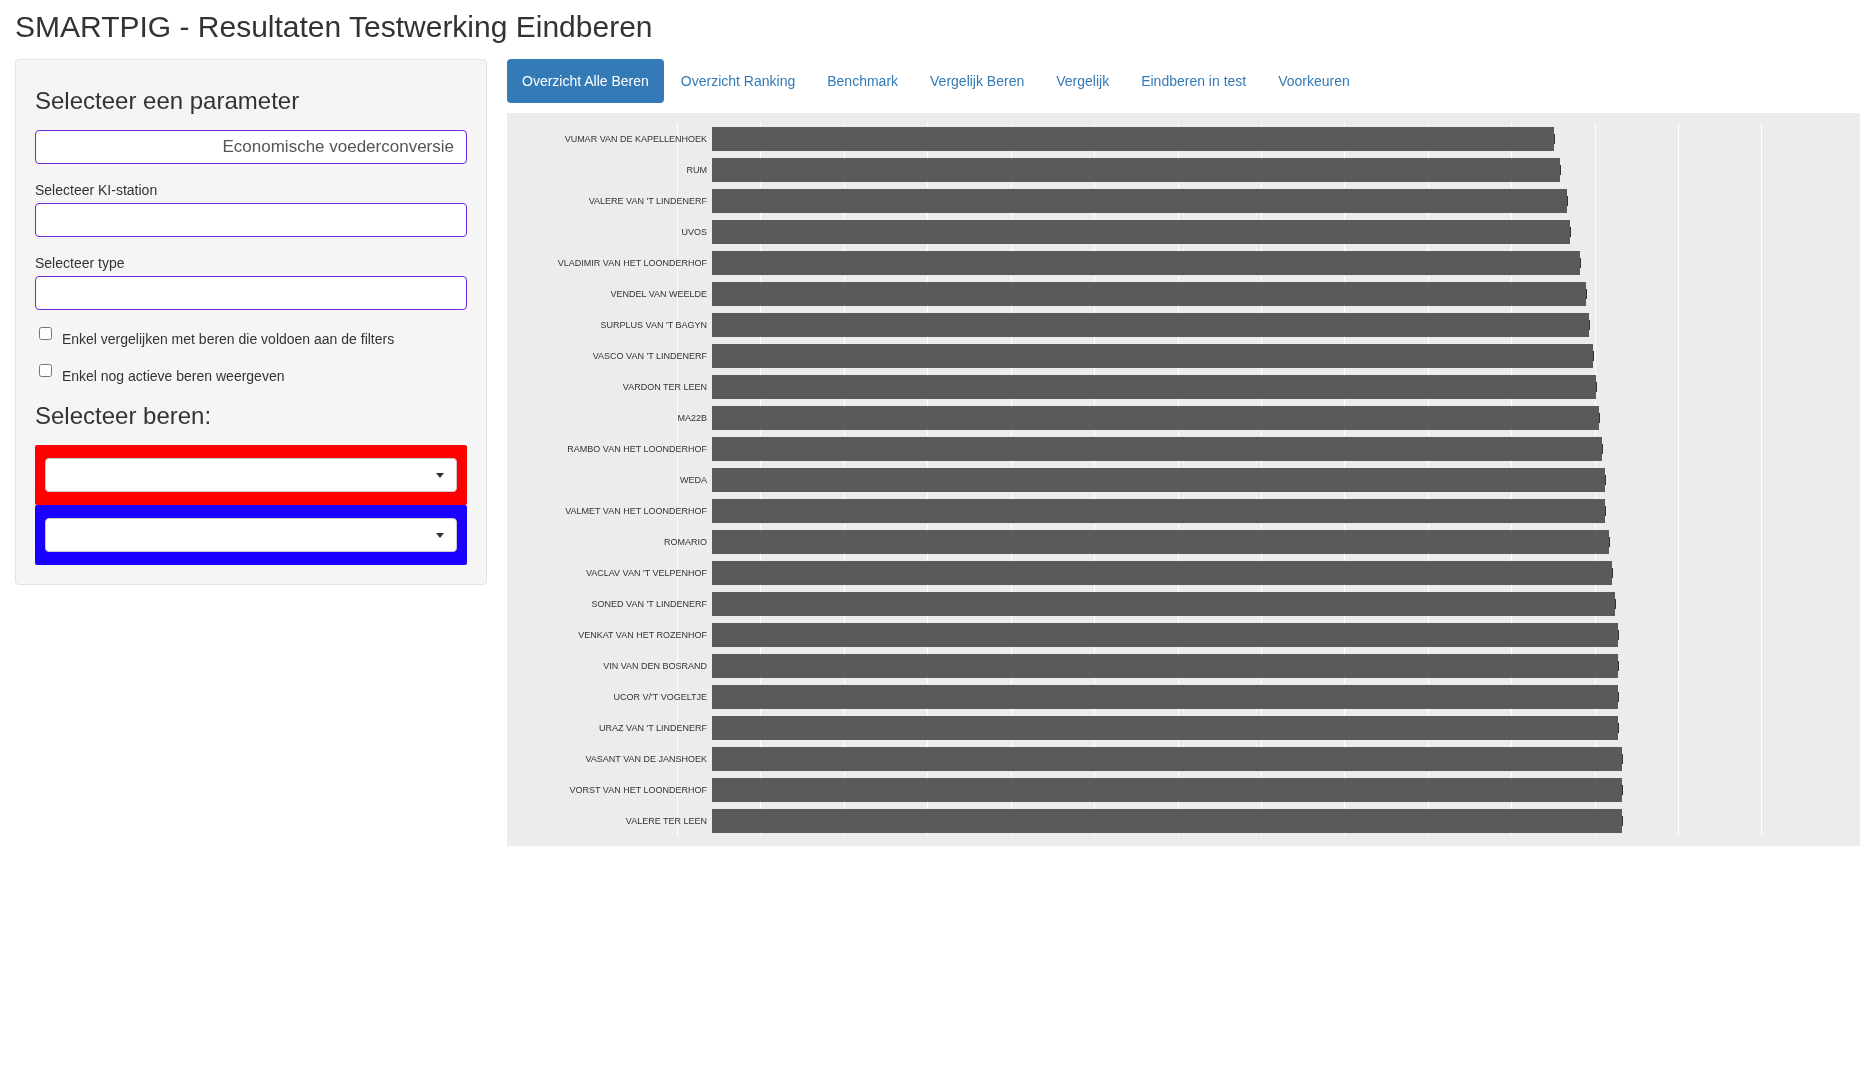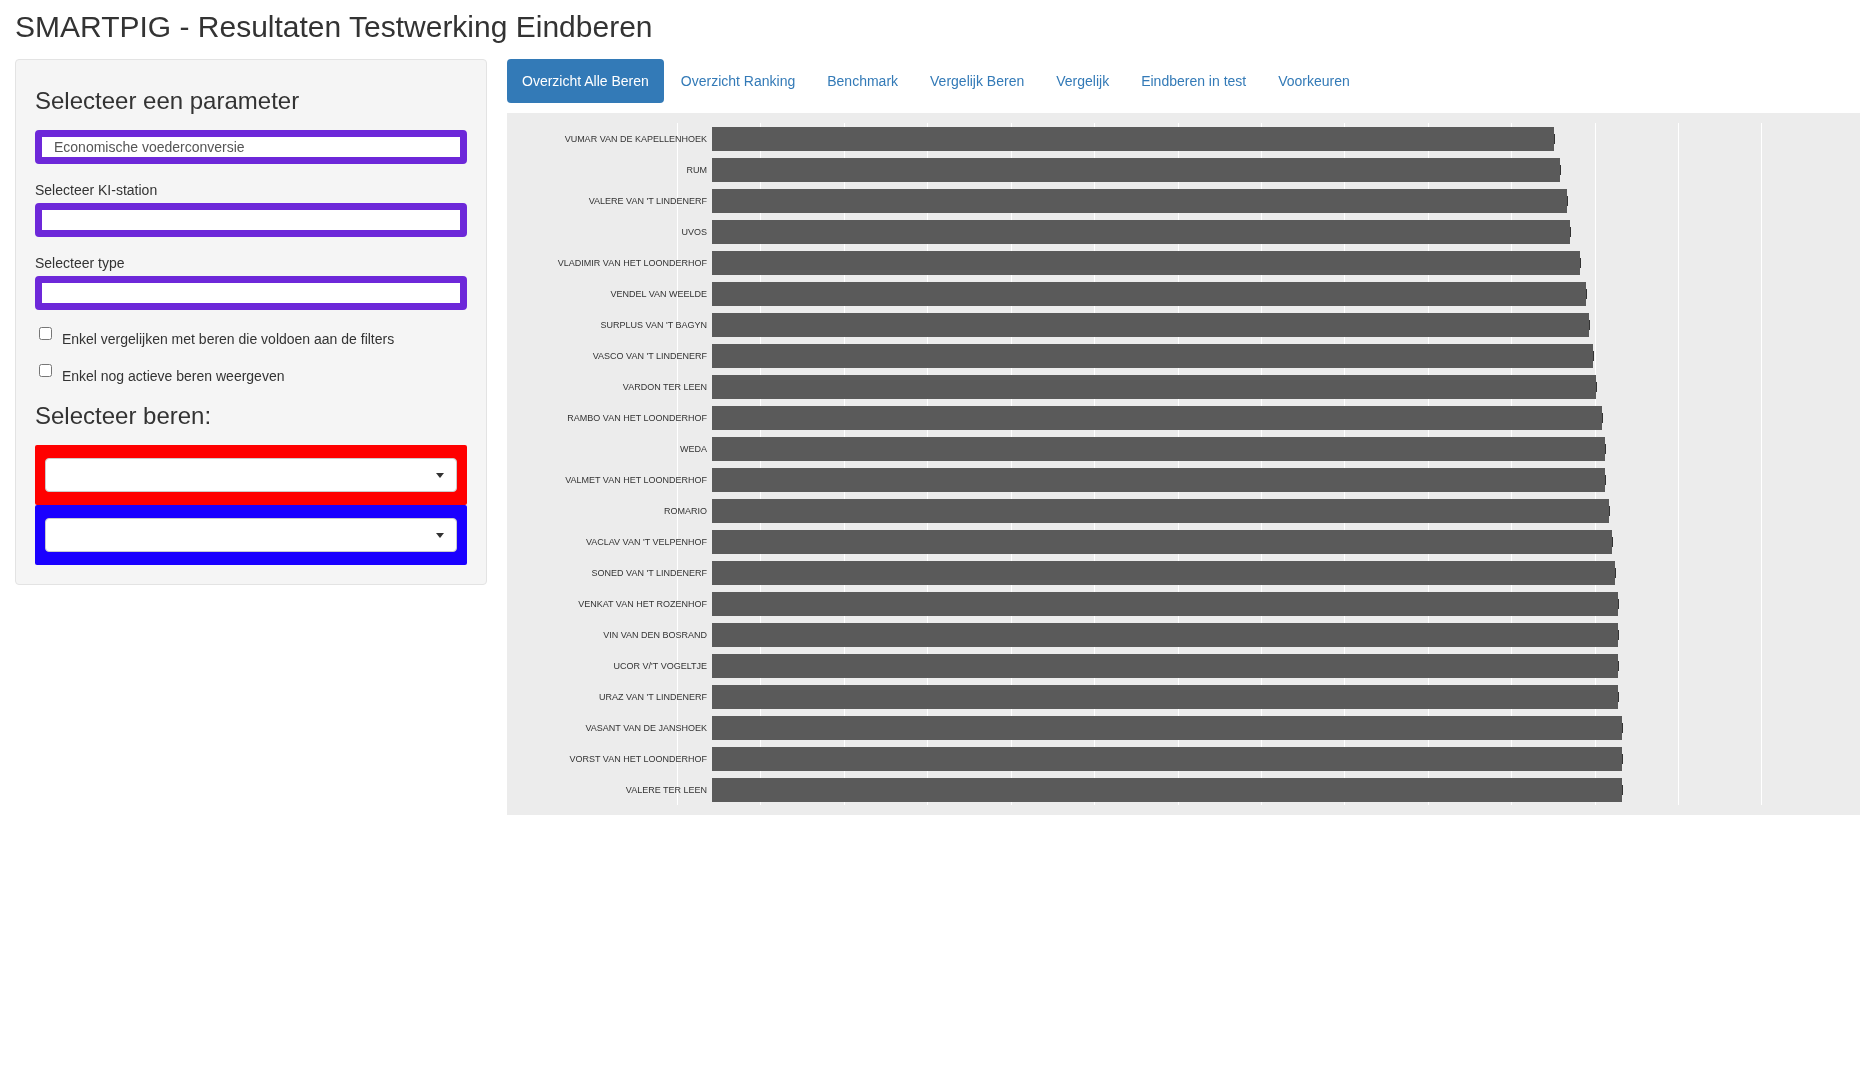--- a/index.html
+++ b/index.html
@@ -45,26 +45,27 @@
     display: block;
     font-weight: 400;
     margin-bottom: 5px;
     font-size: 14px;
   }
   .form-control {
     display: block;
     width: 100%;
     height: 34px;
     padding: 6px 12px;
-    font-size: 14px;
+    font-size: 17px;
     line-height: 1.42857;
     color: #555;
     background: #fff;
-    border: 7px solid #6d28d9;
+    border: 1px solid #6d28d9;
     border-radius: 4px;
+    text-align: right;
   }
   .checkbox { margin: 18px 0; }
   .checkbox input { margin-right: 6px; transform: translateY(-4px); }
   .checkbox span { font-size: 14px; }
   .select-wrap {
     padding: 13px 10px;
     border-radius: 2px;
   }
   .caret {
     display: inline-block;
@@ -366,20 +367,31 @@
               <div class="bar-track">
                 <div class="bar-fill" style="width: 78%;"></div>
                 <div class="err-bar" style="left: 78%;">
                   <div class="err-line" style="left: -2%; width: 4%;"></div>
                   <div class="err-cap" style="left: -2%;"></div>
                   <div class="err-cap" style="left: 2%;"></div>
                 </div>
               </div>
             </div>
             <div class="bar-row">
+              <div class="bar-label">MA22B</div>
+              <div class="bar-track">
+                <div class="bar-fill" style="width: 78.2857%;"></div>
+                <div class="err-bar" style="left: 78.2857%;">
+                  <div class="err-line" style="left: -2%; width: 4%;"></div>
+                  <div class="err-cap" style="left: -2%;"></div>
+                  <div class="err-cap" style="left: 2%;"></div>
+                </div>
+              </div>
+            </div>
+            <div class="bar-row">
               <div class="bar-label">RAMBO VAN HET LOONDERHOF</div>
               <div class="bar-track">
                 <div class="bar-fill" style="width: 78.5714%;"></div>
                 <div class="err-bar" style="left: 78.5714%;">
                   <div class="err-line" style="left: -2%; width: 4%;"></div>
                   <div class="err-cap" style="left: -2%;"></div>
                   <div class="err-cap" style="left: 2%;"></div>
                 </div>
               </div>
             </div>

